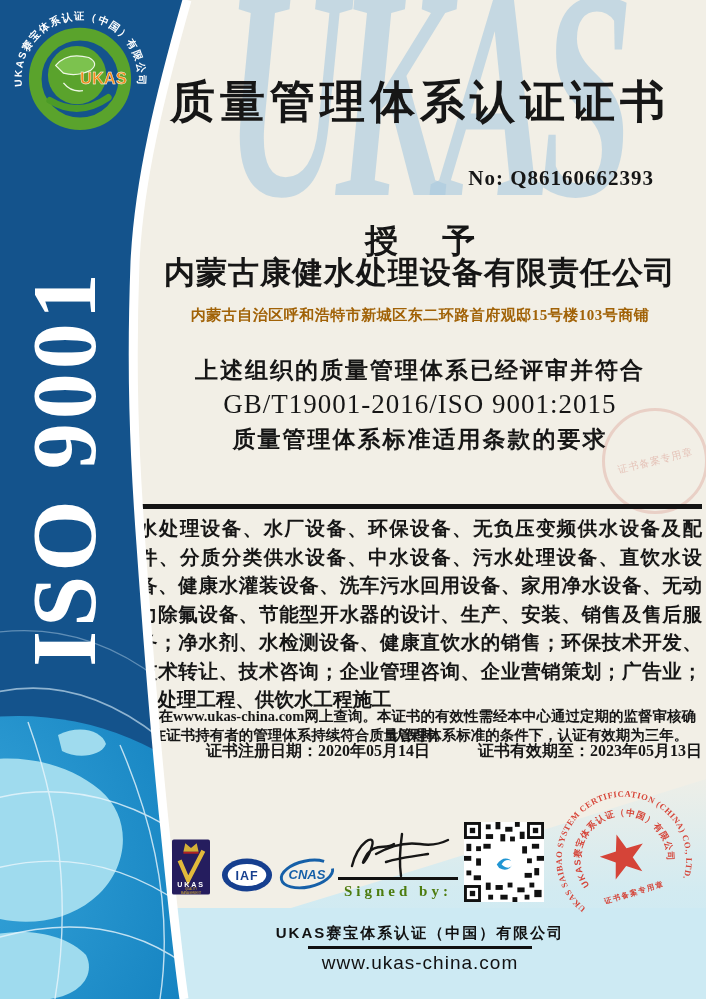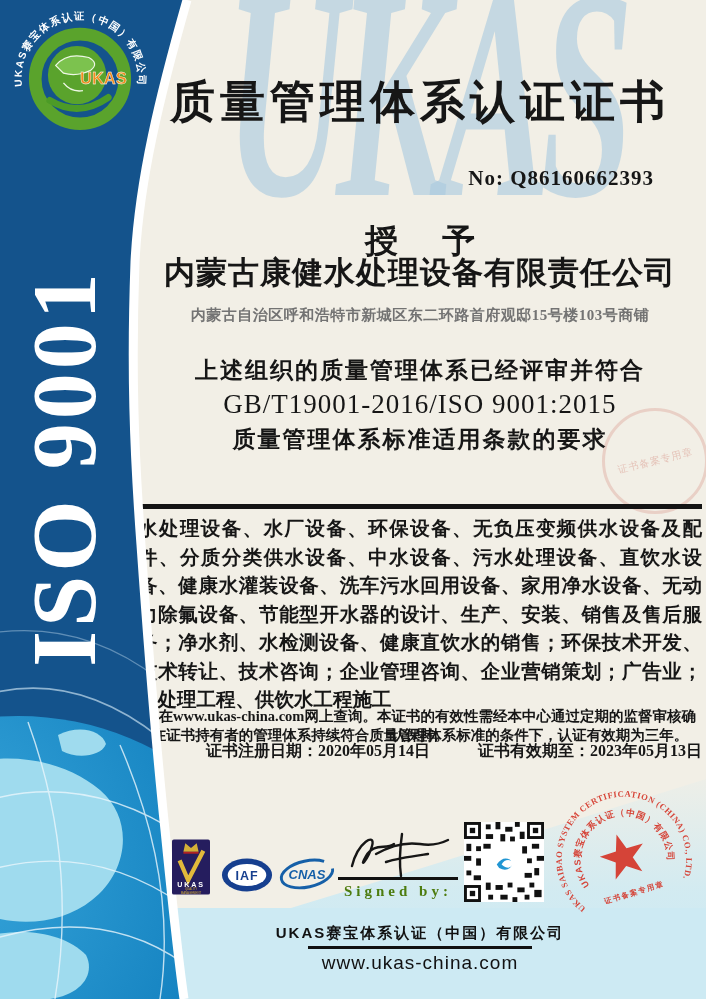--- a/index.html
+++ b/index.html
@@ -15,21 +15,21 @@
     background:linear-gradient(180deg,rgba(205,234,243,0),rgba(205,234,243,.85) 55%,#cdeaf3 80%);
     clip-path:polygon(0 82%,30% 72%,60% 45%,100% 8%,100% 100%,0 100%);}
   .cyan-bar{position:absolute;left:0;top:908px;width:706px;height:91px;background:#cdeaf3;z-index:2;}
   
   .content{position:absolute;left:138px;top:0;width:564px;height:783px;z-index:4;color:#161616;}
   .content>div{position:absolute;left:0;right:0;text-align:center;}
   .title{top:72px;font-size:45px;font-weight:700;letter-spacing:5px;}
   .cert-no{top:166px;left:auto!important;right:48px!important;font-size:21px;font-weight:700;letter-spacing:1px;}
   .grant{top:219px;font-size:33px;font-weight:700;letter-spacing:18px;text-indent:18px;}
   .company{top:252px;font-size:31px;font-weight:700;letter-spacing:1px;}
-  .address{top:306px;font-size:15px;font-weight:600;letter-spacing:.5px;color:#737373;}
+  .address{top:306px;font-size:15px;font-weight:600;letter-spacing:.5px;color:#a16207;}
   .st1{top:355px;font-size:23px;font-weight:600;letter-spacing:2px;}
   .std{top:389px;font-size:27px;font-weight:500;letter-spacing:1px;}
   .st3{top:424px;font-size:23px;font-weight:600;letter-spacing:2px;}
   .scope-h{top:469px;font-size:24px;font-weight:700;letter-spacing:3px;}
   .rule{top:504px;height:5px;background:#141414;}
   .scope{top:515px;font-size:19.5px;font-weight:700;line-height:28.5px;
          text-align:justify!important;}
   .note1{top:684px;font-size:14.5px;font-weight:700;margin-top:42px;}
   .note2{top:707px;font-size:14.5px;font-weight:700;}
   .dates{top:741px;display:flex;justify-content:flex-end;gap:48px;font-size:16px;font-weight:700;}

